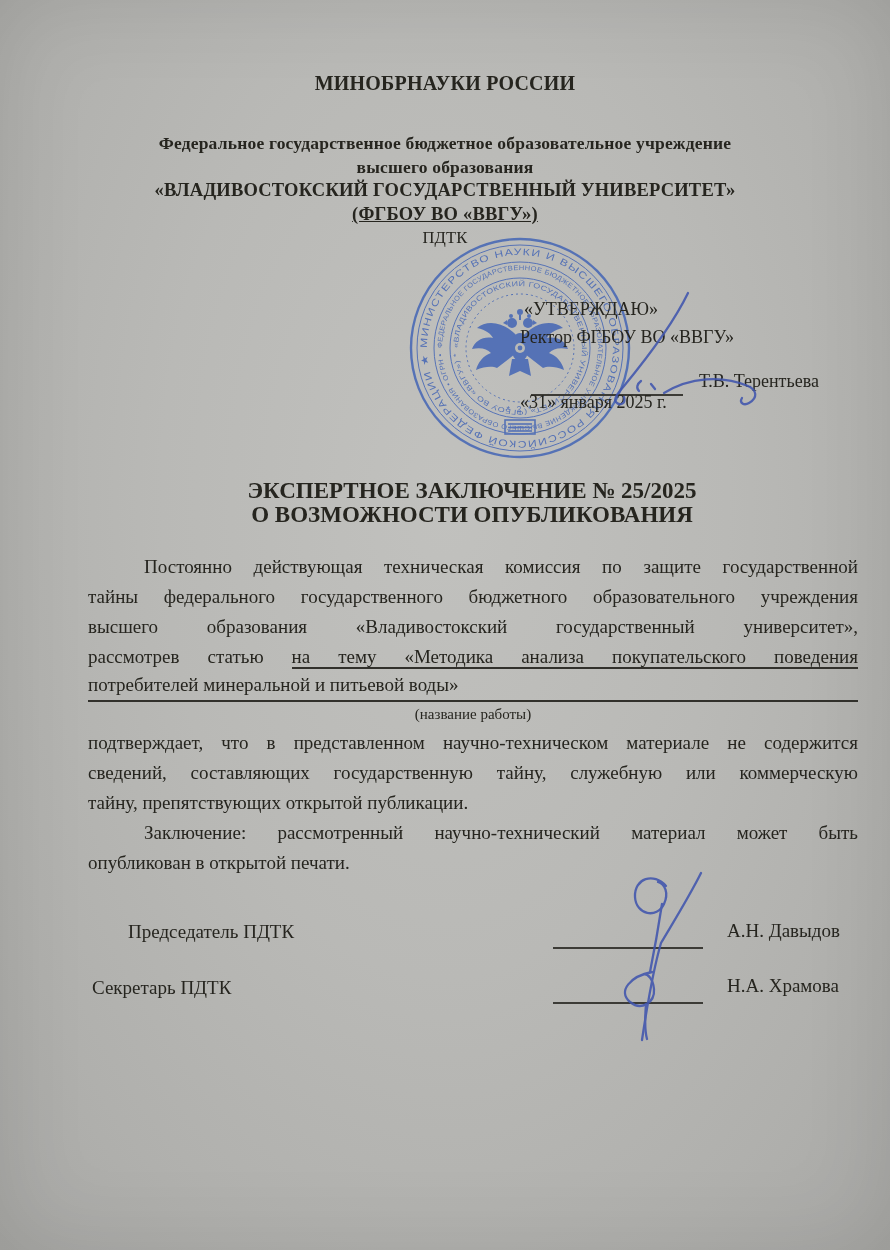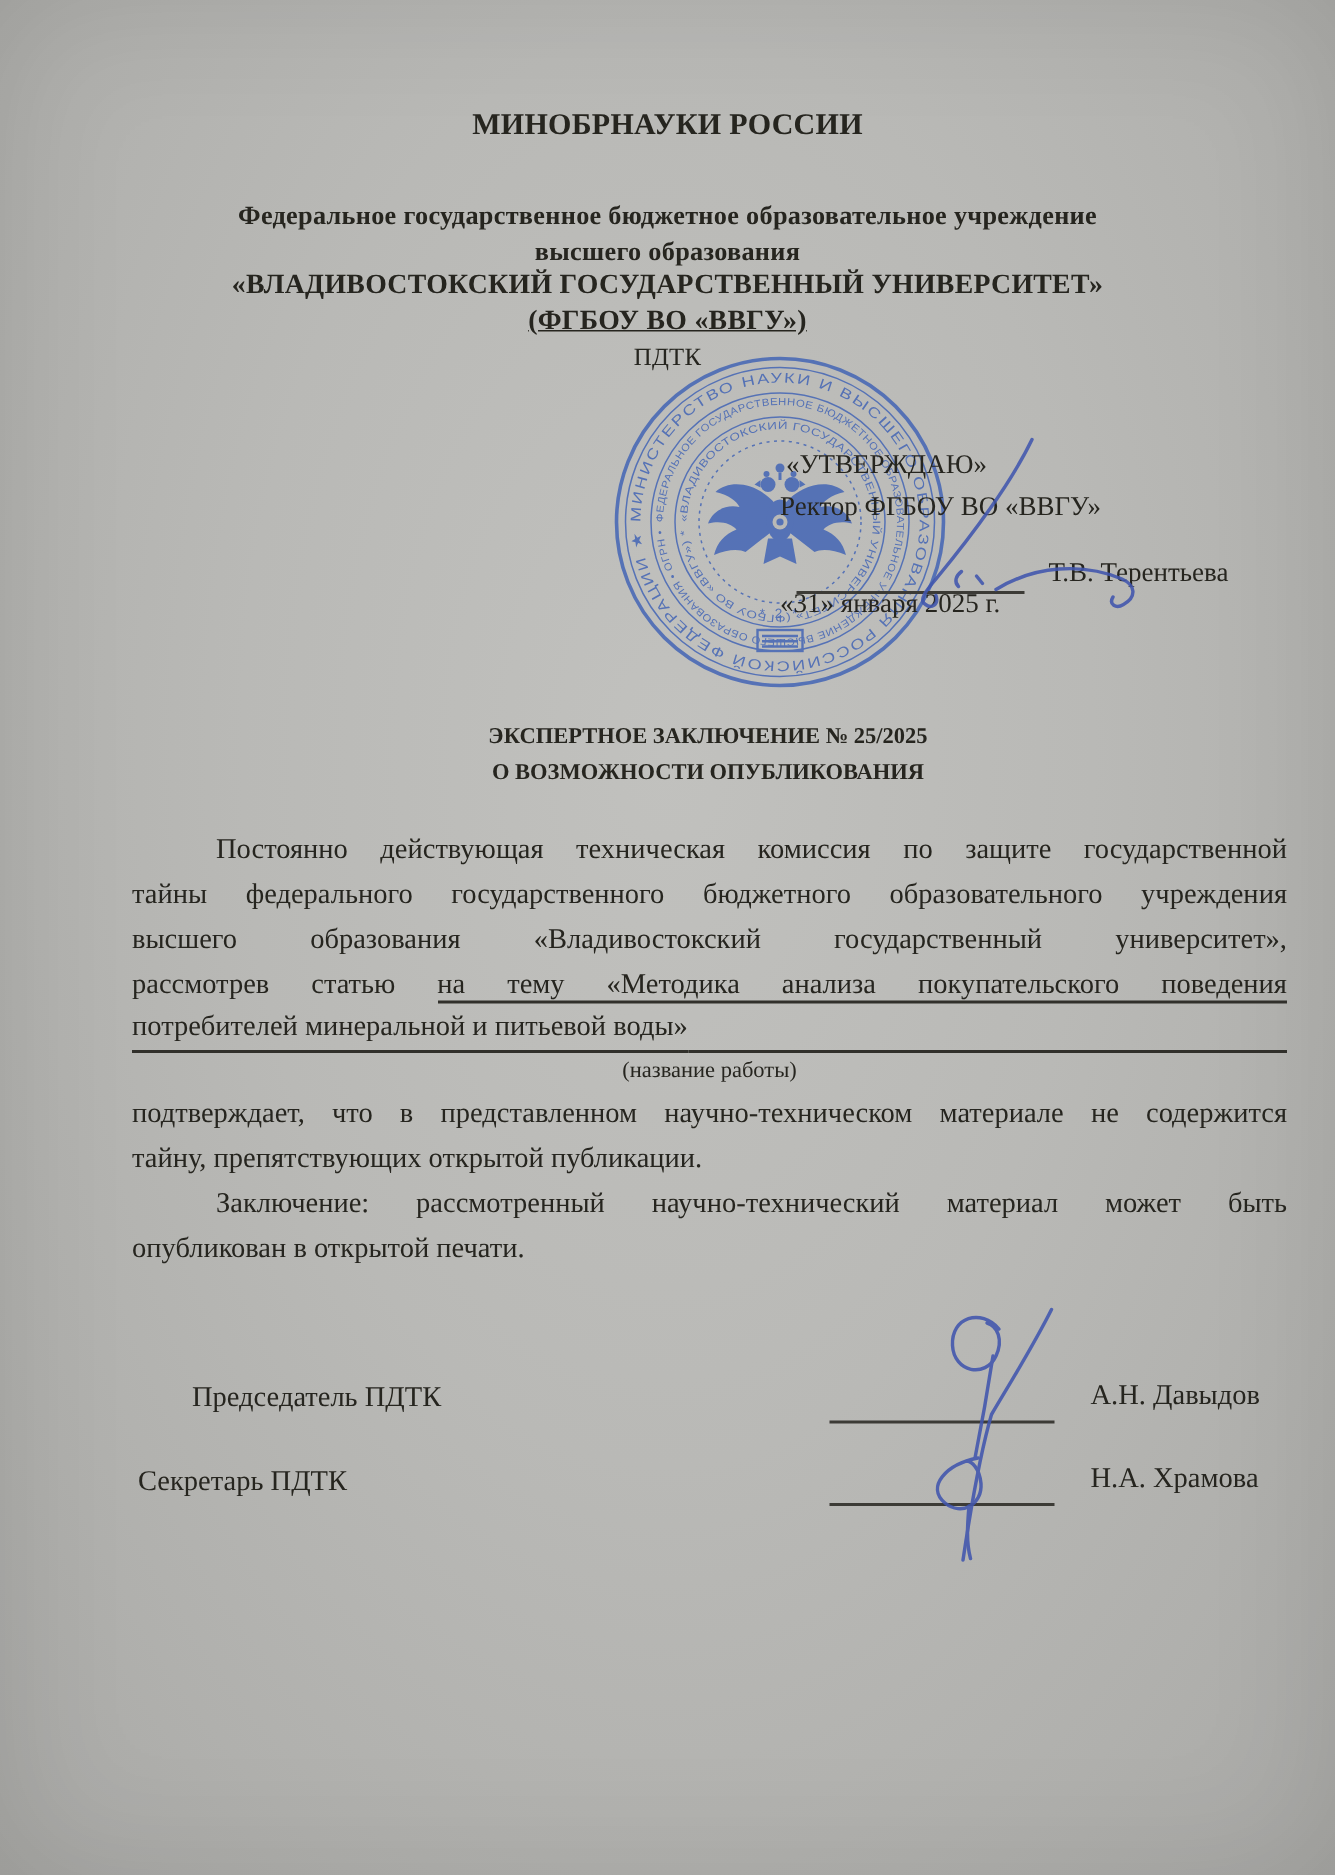--- a/index.html
+++ b/index.html
@@ -19,21 +19,21 @@
   .org3{top:180px;font-size:18.5px;}
   .org4{top:204px;font-size:18.5px;text-decoration:underline;}
   .pdtk{top:228px;font-size:16.5px;font-weight:normal;}
   
   .approve-word{left:524px;top:299px;font-size:18px;}
   .approver-title{left:520px;top:327px;font-size:18px;}
   .approve-sigline{left:531px;top:376px;width:152px;height:18px;border-bottom:2px solid #3c3b36;}
   .approver-name{left:699px;top:371px;font-size:18px;}
   .approve-date{left:520px;top:392px;font-size:18px;}
   
-  .doc-title{left:54px;top:479px;width:836px;text-align:center;font-weight:bold;font-size:15px;line-height:24px;}
+  .doc-title{left:54px;top:479px;width:836px;text-align:center;font-weight:bold;font-size:23px;line-height:24px;}
   
   .body-col{left:88px;top:552px;width:770px;font-size:19px;line-height:30px;}
   .jline{text-align:justify;text-align-last:justify;height:30px;overflow:hidden;}
   .lline{text-align:left;height:30px;}
   .ind{text-indent:56px;}
   .u{border-bottom:2px solid #31302b;}
   .fillrow{display:flex;align-items:flex-end;height:30px;}
   .fillrow .fill{flex:1;border-bottom:2px solid #31302b;height:26px;}
   .caption{text-align:center;font-size:15px;height:26px;line-height:24px;}
   
@@ -122,20 +122,21 @@
     <div class="jline ind">Постоянно действующая техническая комиссия по защите государственной</div>
     <div class="jline">тайны федерального государственного бюджетного образовательного учреждения</div>
     <div class="jline">высшего образования «Владивостокский государственный университет»,</div>
     <div class="jline"><span>рассмотрев статью </span><span class="u">на тему «Методика анализа покупательского поведения</span></div>
     <div class="fillrow">
         <span class="u">потребителей минеральной и питьевой воды»</span>
         <span class="fill"></span>
       </div>
     <div class="caption">(название работы)</div>
     <div class="jline">подтверждает, что в представленном научно-техническом материале не содержится</div>
+    <div class="jline">сведений, составляющих государственную тайну, служебную или коммерческую</div>
     <div class="lline">тайну, препятствующих открытой публикации.</div>
     <div class="jline ind">Заключение: рассмотренный научно-технический материал может быть</div>
     <div class="lline">опубликован в открытой печати.</div>
   </div>
 
   <div class="abs sig-label r1l">Председатель ПДТК</div>
   <div class="abs sig-line r1u"></div>
   <div class="abs sig-name r1n">А.Н. Давыдов</div>
 
   <div class="abs sig-label r2l">Секретарь ПДТК</div>

